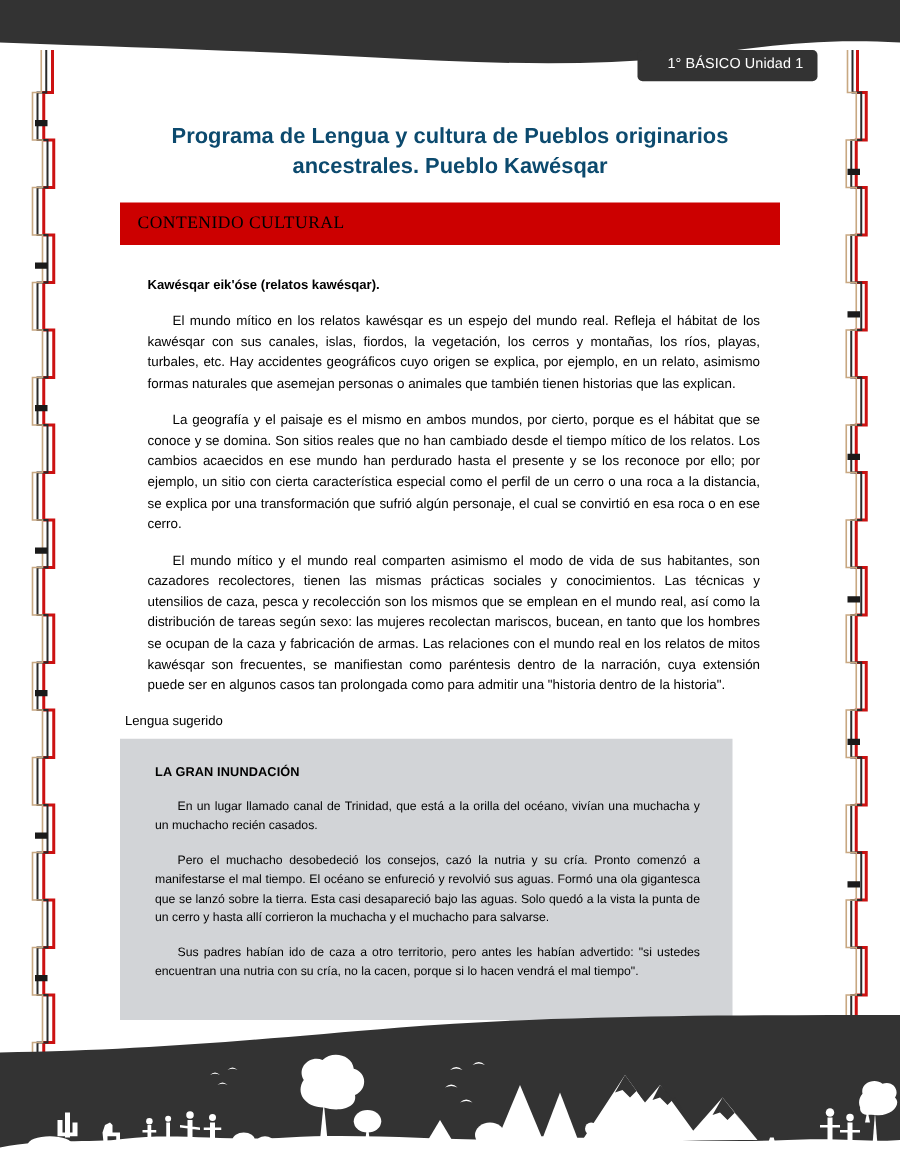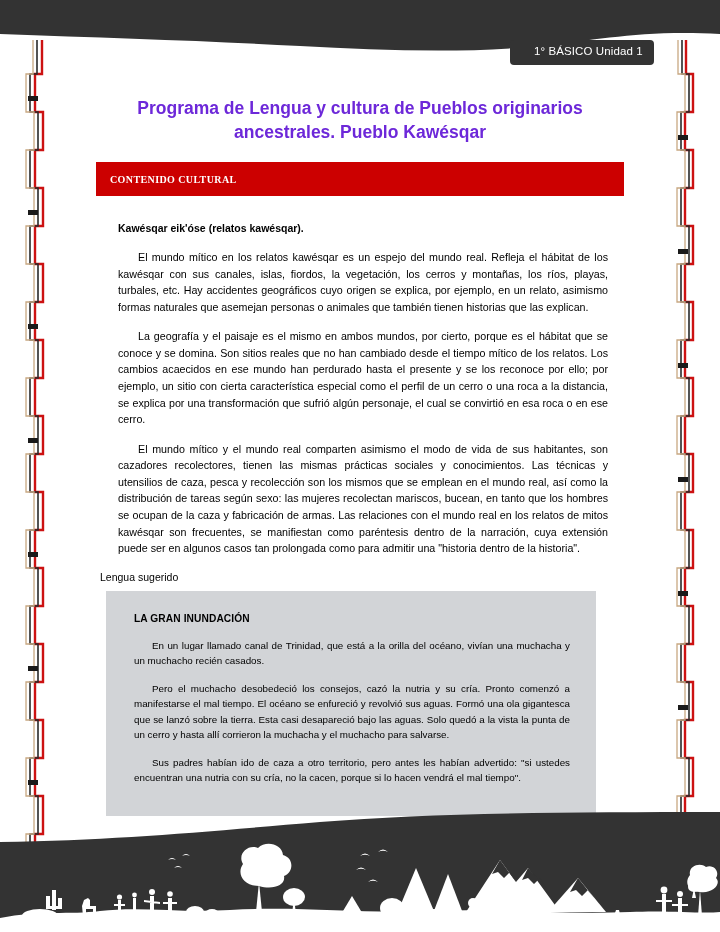--- a/index.html
+++ b/index.html
@@ -56,40 +56,40 @@
     position: absolute;
     left: 96px;
     top: 96px;
     width: 528px;
     z-index: 3;
   }
 
   #doc-title {
     font-size: 17.5px;
     font-weight: bold;
-    color: #6d28d9;
+    color: #0c4a6e;
     text-align: center;
     line-height: 1.38;
     margin: 0 0 18px 0;
     padding: 0 10px;
   }
 
   #section-banner {
     background: #CC0000;
     height: 34px;
     display: flex;
     align-items: center;
     padding-left: 14px;
     margin-bottom: 26px;
   }
   #section-banner-label {
-    color: #ffffff;
+    color: #000000;
     font-family: "Liberation Serif", serif;
-    font-weight: bold;
-    font-size: 10px;
+    font-weight: normal;
+    font-size: 14px;
     letter-spacing: 0.4px;
   }
 
   .body-col {
     padding: 0 16px 0 22px;
   }
 
   #subheading {
     font-size: 10.5px;
     font-weight: bold;
@@ -109,21 +109,20 @@
 
   #relato-label {
     font-size: 10.5px;
     color: #000000;
     margin: 14px 0 8px 4px;
   }
 
   
   #story-box {
     background: #D2D4D7;
-    margin-left: 10px;
     width: 490px;
     box-sizing: border-box;
     padding: 22px 26px 30px 28px;
   }
   #story-title {
     font-size: 10.2px;
     font-weight: bold;
     color: #000000;
     margin: 0 0 14px 0;
     letter-spacing: 0.1px;

